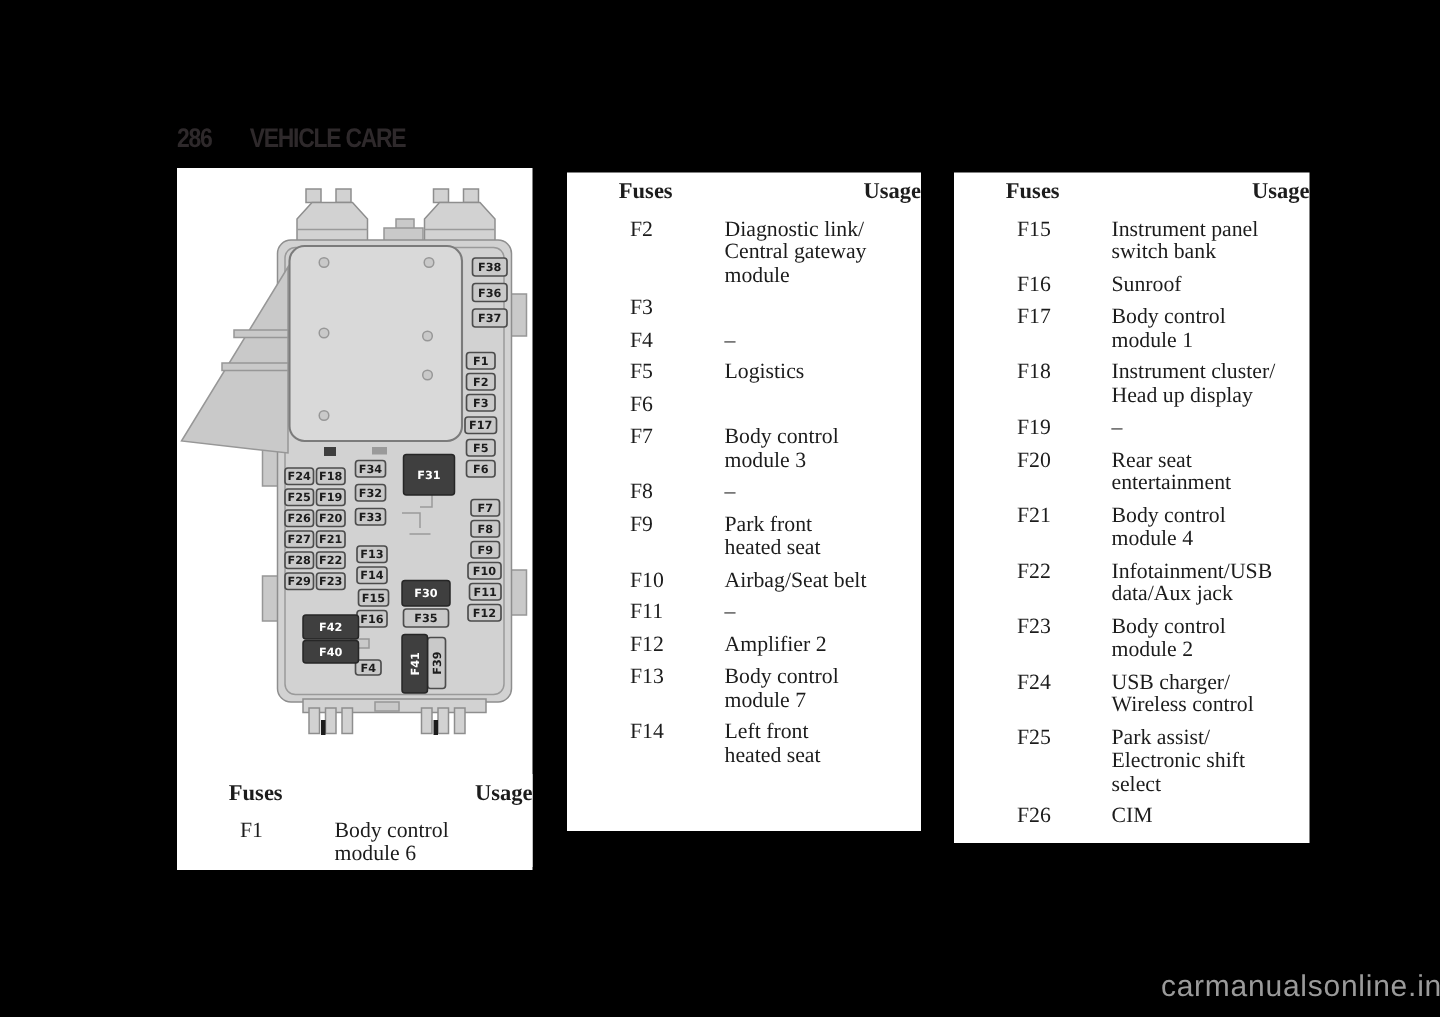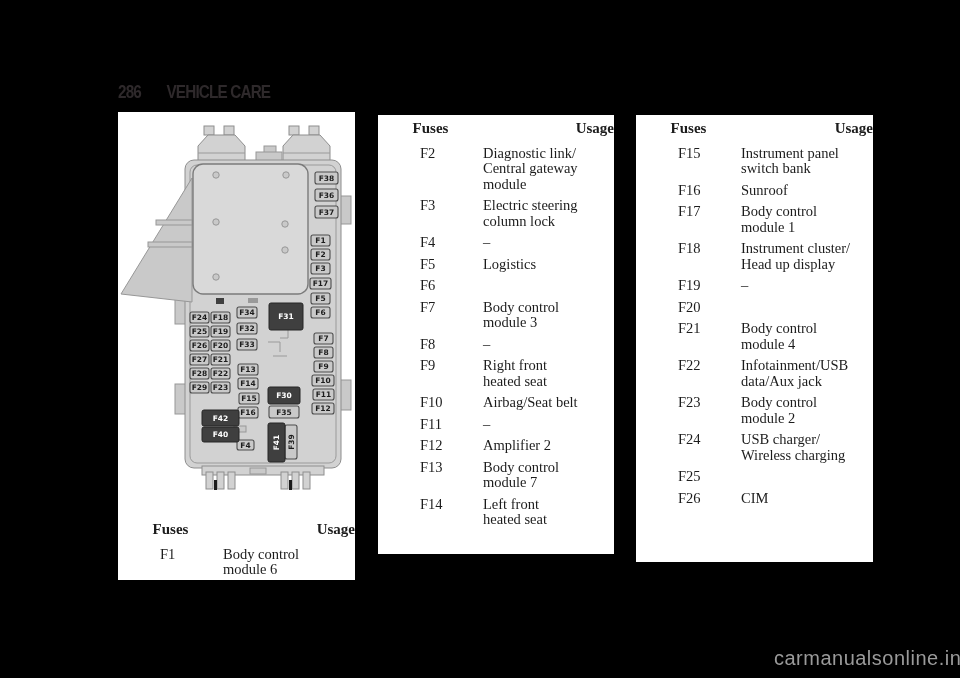--- a/index.html
+++ b/index.html
@@ -313,22 +313,20 @@
         <span class="h-usage">Usage</span>
       </div>
       <div class="t-row">
         <div class="c-fuse">F2</div>
         <div class="c-usage">Diagnostic link/
 Central gateway
 module</div>
       </div>
       <div class="t-row">
         <div class="c-fuse">F3</div>
-        <div class="c-usage">Electric steering
-column lock</div>
       </div>
       <div class="t-row">
         <div class="c-fuse">F4</div>
         <div class="c-usage">–</div>
       </div>
       <div class="t-row">
         <div class="c-fuse">F5</div>
         <div class="c-usage">Logistics</div>
       </div>
       <div class="t-row">
@@ -338,21 +336,21 @@
         <div class="c-fuse">F7</div>
         <div class="c-usage">Body control
 module 3</div>
       </div>
       <div class="t-row">
         <div class="c-fuse">F8</div>
         <div class="c-usage">–</div>
       </div>
       <div class="t-row">
         <div class="c-fuse">F9</div>
-        <div class="c-usage">Right front
+        <div class="c-usage">Park front
 heated seat</div>
       </div>
       <div class="t-row">
         <div class="c-fuse">F10</div>
         <div class="c-usage">Airbag/Seat belt</div>
       </div>
       <div class="t-row">
         <div class="c-fuse">F11</div>
         <div class="c-usage">–</div>
       </div>
@@ -394,43 +392,48 @@
         <div class="c-fuse">F18</div>
         <div class="c-usage">Instrument cluster/
 Head up display</div>
       </div>
       <div class="t-row">
         <div class="c-fuse">F19</div>
         <div class="c-usage">–</div>
       </div>
       <div class="t-row">
         <div class="c-fuse">F20</div>
+        <div class="c-usage">Rear seat
+entertainment</div>
       </div>
       <div class="t-row">
         <div class="c-fuse">F21</div>
         <div class="c-usage">Body control
 module 4</div>
       </div>
       <div class="t-row">
         <div class="c-fuse">F22</div>
         <div class="c-usage">Infotainment/USB
 data/Aux jack</div>
       </div>
       <div class="t-row">
         <div class="c-fuse">F23</div>
         <div class="c-usage">Body control
 module 2</div>
       </div>
       <div class="t-row">
         <div class="c-fuse">F24</div>
         <div class="c-usage">USB charger/
-Wireless charging</div>
+Wireless control</div>
       </div>
       <div class="t-row">
         <div class="c-fuse">F25</div>
+        <div class="c-usage">Park assist/
+Electronic shift
+select</div>
       </div>
       <div class="t-row">
         <div class="c-fuse">F26</div>
         <div class="c-usage">CIM</div>
       </div>
     </div>
 
   <div class="watermark">carmanualsonline.info</div>
 </div>
 

